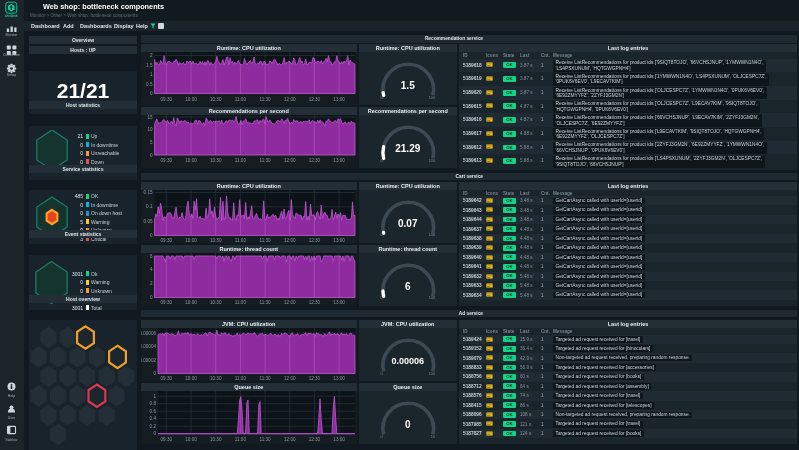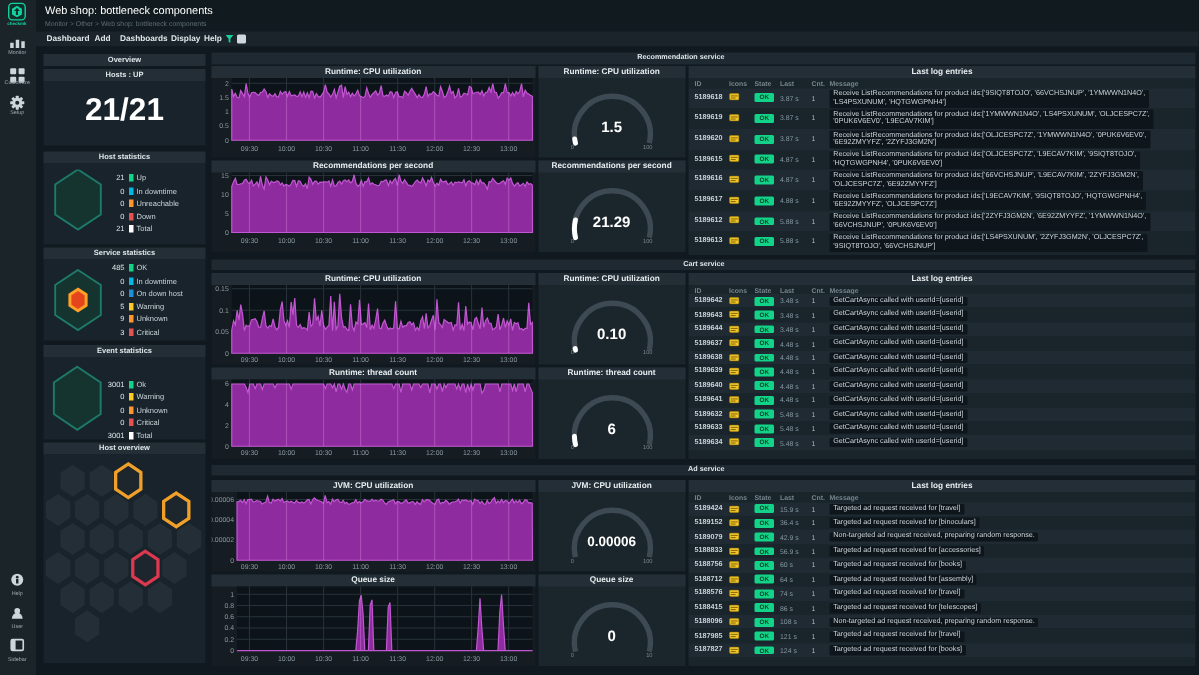--- a/index.html
+++ b/index.html
@@ -2,21 +2,21 @@
 <html><head><meta charset="utf-8"><style>
 * { margin:0; padding:0; box-sizing:border-box; }
 html,body { width:799px; height:450px; overflow:hidden; background:#10191f;
   font-family:"Liberation Sans", sans-serif; }
 svg text { font-family:"Liberation Sans", sans-serif; }
 .abs { position:absolute; }
 #sidebar { position:absolute; left:0; top:0; width:24px; height:450px; background:#1b2428; }
 #header { position:absolute; left:24px; top:0; width:775px; height:21px; background:#111a1f; }
 #menubar { position:absolute; left:24px; top:21px; width:775px; height:10px; background:#1a242a; }
 #canvas { position:absolute; left:24px; top:31px; width:775px; height:419px; background:#10191f; }
-.panel { position:absolute; background:#18232b; }
+.panel { position:absolute; background:#18232b;margin-top:17px; }
 .gpanel { position:absolute; background:#151d23; }
 .gaugepanel { position:absolute; background:#1b252c; }
 .tpanel { position:absolute; background:#19242b; overflow:hidden; }
 .bar { background:#232e36; color:#dfe7ea; font-size:5px; font-weight:bold;
   text-align:center; line-height:8.5px; height:8px; }
 .groupbar { position:absolute; left:141px; width:656px; height:7.5px; background:#1e2931; }
 .groupbar span { position:absolute; left:0; top:0; width:342px; text-align:right; color:#dfe7ea;
   font-size:4.8px; font-weight:bold; line-height:7.5px; }
 .gtitle { position:absolute; left:0; top:0; width:100%; height:8px; background:#232e36;
   color:#e8eef1; font-size:5.5px; font-weight:bold; text-align:center; line-height:8.5px; }
@@ -89,21 +89,21 @@
       </g>
 <text x="11.5" y="418.5" font-size="3.6" fill="#9fadb3" text-anchor="middle">User</text>
 <g transform="translate(11.5,430)">
         <rect x="-4" y="-3.6" width="8" height="7.2" rx="0.9" fill="none" stroke="#ccd6db" stroke-width="1.1"></rect>
         <rect x="-4" y="-3.6" width="2.9" height="7.2" fill="#ccd6db"></rect>
       </g>
 <text x="11.5" y="440.5" font-size="3.6" fill="#9fadb3" text-anchor="middle">Sidebar</text>
 </svg>
 </div>
 <div id="header">
-<div style="position:absolute;left:6px;top:2px;font-size:7.3px;font-weight:normal;color:#fff">Web shop: bottleneck components</div>
+<div style="position:absolute;left:19px;top:2px;font-size:7.3px;font-weight:bold;color:#fff">Web shop: bottleneck components</div>
 <div style="position:absolute;left:6px;top:13px;font-size:4.6px;color:#5f6e76">Monitor &gt; Other &gt; Web shop: bottleneck components</div>
 </div>
 <div id="menubar">
 <span style="position:absolute;left:7px;top:2px;font-size:5.5px;font-weight:bold;color:#dfe7ea">Dashboard</span>
 <span style="position:absolute;left:39px;top:2px;font-size:5.5px;font-weight:bold;color:#dfe7ea">Add</span>
 <span style="position:absolute;left:56px;top:2px;font-size:5.5px;font-weight:bold;color:#dfe7ea">Dashboards</span>
 <span style="position:absolute;left:90px;top:2px;font-size:5.5px;font-weight:bold;color:#dfe7ea">Display</span>
 <span style="position:absolute;left:112px;top:2px;font-size:5.5px;font-weight:bold;color:#dfe7ea">Help</span>
 <svg width="6" height="6" style="position:absolute;left:126px;top:2px">
       <path d="M0.4,0.4 L5.6,0.4 L3.6,2.9 L3.6,5.6 L2.4,4.8 L2.4,2.9 Z" fill="#15d1a0"></path>
@@ -473,21 +473,21 @@
     <div style="position:absolute;left:0;top:36px;width:100%;text-align:center;font-size:10px;font-weight:bold;color:#fff">21.29</div>
     <div style="position:absolute;left:22px;top:51.5px;font-size:3.8px;color:#7b8992">0</div>
     <div style="position:absolute;right:22px;top:51.5px;font-size:3.8px;color:#7b8992">100</div>
   </div>
 <div class="gaugepanel" style="left:358.5px;top:181.5px;width:98.5px;height:61px">
     <div class="gtitle">Runtime: CPU utilization</div>
     <svg width="98.5" height="61" style="position:absolute;left:0;top:8px">
       <path d="M24.66,43.45 A25.3,25.3 0 1 1 73.84,43.45" fill="none" stroke="#3d4a54" stroke-width="3.6"></path>
       <path d="M24.66,43.45 A25.3,25.3 0 0 1 24.42,42.37" fill="none" stroke="#ffffff" stroke-width="3.3" stroke-linecap="round"></path>
     </svg>
-    <div style="position:absolute;left:0;top:36px;width:100%;text-align:center;font-size:10px;font-weight:bold;color:#fff">0.10</div>
+    <div style="position:absolute;left:0;top:36px;width:100%;text-align:center;font-size:10px;font-weight:bold;color:#fff">0.07</div>
     <div style="position:absolute;left:22px;top:51.5px;font-size:3.8px;color:#7b8992">0</div>
     <div style="position:absolute;right:22px;top:51.5px;font-size:3.8px;color:#7b8992">100</div>
   </div>
 <div class="gaugepanel" style="left:358.5px;top:244.5px;width:98.5px;height:61px">
     <div class="gtitle">Runtime: thread count</div>
     <svg width="98.5" height="61" style="position:absolute;left:0;top:8px">
       <path d="M24.66,43.45 A25.3,25.3 0 1 1 73.84,43.45" fill="none" stroke="#3d4a54" stroke-width="3.6"></path>
       <path d="M24.66,43.45 A25.3,25.3 0 0 1 23.95,37.83" fill="none" stroke="#ffffff" stroke-width="3.3" stroke-linecap="round"></path>
     </svg>
     <div style="position:absolute;left:0;top:36px;width:100%;text-align:center;font-size:10px;font-weight:bold;color:#fff">6</div>

